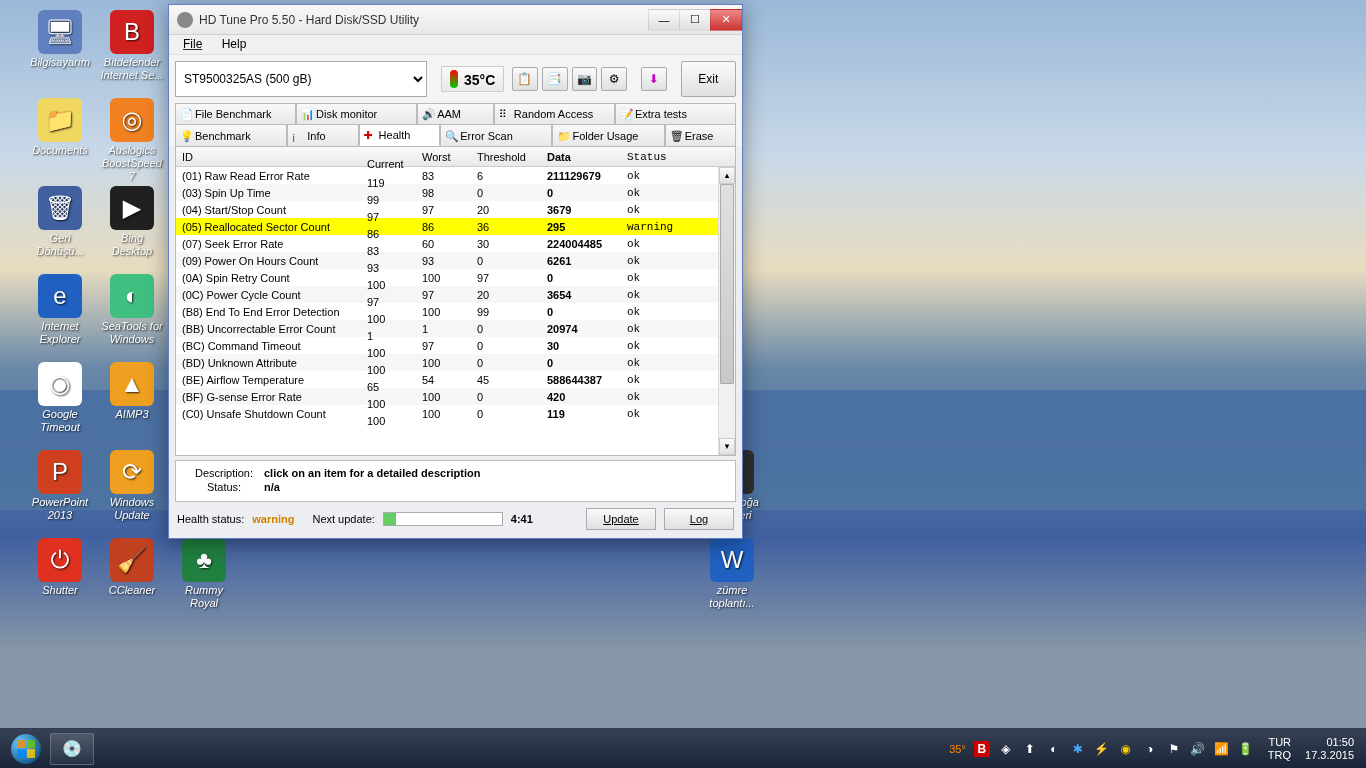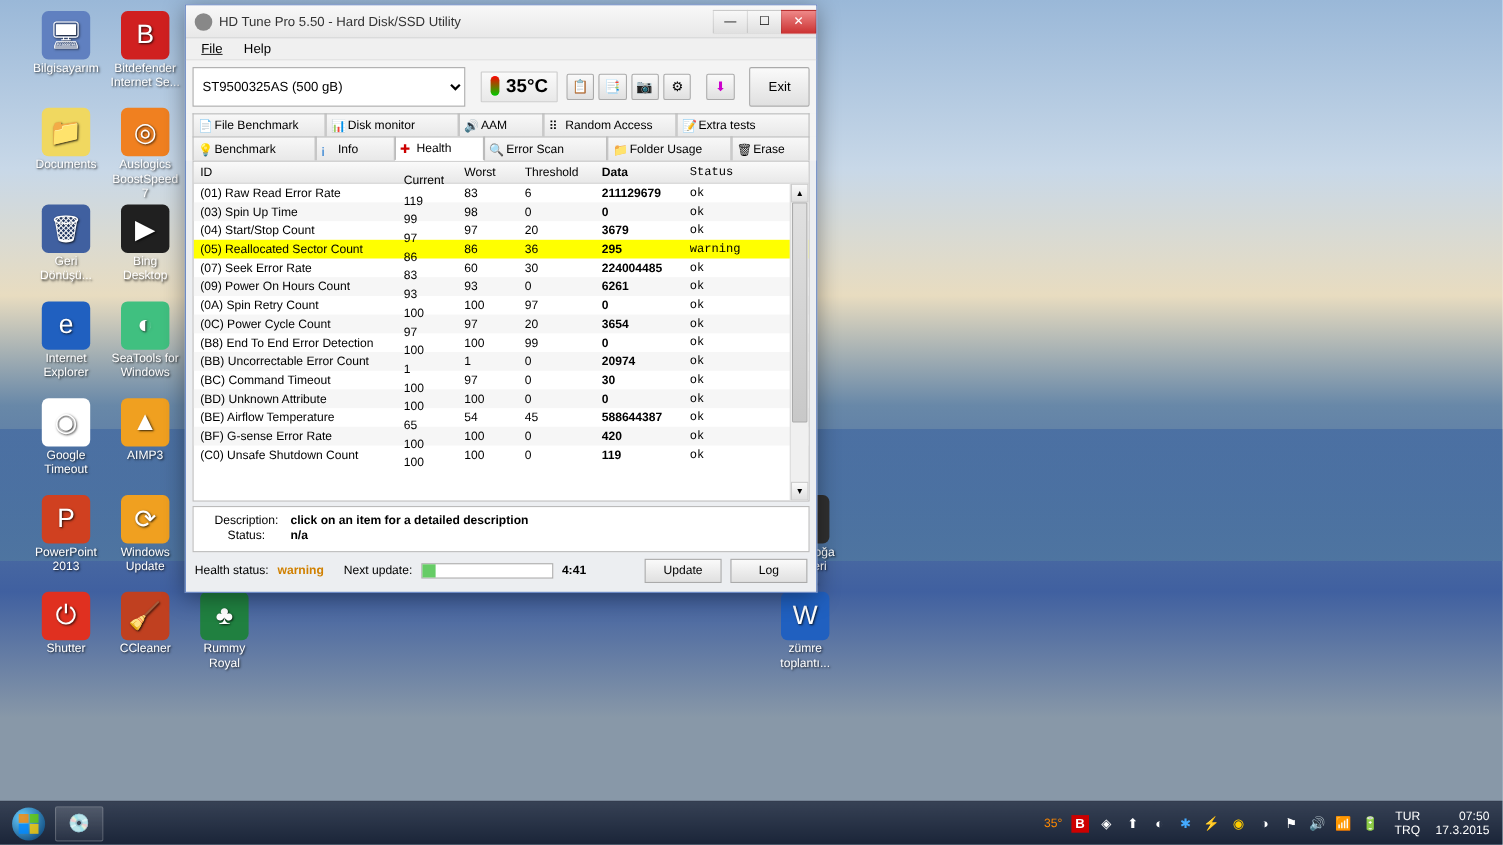--- a/index.html
+++ b/index.html
@@ -3,37 +3,37 @@
 <meta charset="utf-8">
 <style>
 * { margin: 0; padding: 0; box-sizing: border-box; font-family: "Segoe UI", Tahoma, sans-serif; }
 body { width: 1366px; height: 768px; overflow: hidden; position: relative; background: linear-gradient(to bottom, #a8c8e8 0%, #e8d8b8 35%, #8898a8 55%, #5878a0 70%, #7890a0 100%); }
 .wallpaper { position: absolute; inset: 0; background: linear-gradient(to bottom, #9ab8d8 0%, #c8d8e8 20%, #e8dcc0 35%, #6888a8 48%, #4060a0 70%, #8898a8 85%); }
 .wallpaper::before { content:""; position:absolute; left:0; right:0; top:390px; height:120px; background:linear-gradient(to bottom,rgba(60,100,160,.6),rgba(80,120,160,.8)); }
 
 .desktop-icons { position: absolute; top: 0; left: 0; width: 100%; height: 720px; padding: 8px; }
 .dicon { position: absolute; width: 64px; text-align: center; color: #fff; font-size: 11px; text-shadow: 1px 1px 2px rgba(0,0,0,.8); cursor: default; }
 .dicon .ibox { width: 44px; height: 44px; margin: 0 auto 2px; border-radius: 6px; display: flex; align-items: center; justify-content: center; font-size: 24px; }
-.dicon .lbl { line-height: 13px; word-wrap: break-word; }
+.dicon .lbl { line-height: 13px; word-wrap: break-word; font-style: italic; }
 
 .window { position: absolute; left: 168px; top: 4px; width: 575px; background: #eceef1; border: 1px solid #6080c0; box-shadow: 0 4px 20px rgba(0,0,0,.4); }
 .titlebar { height: 30px; background: linear-gradient(to bottom,#f8f8f8,#e8e8e8); display: flex; align-items: center; padding-left: 8px; border-bottom: 1px solid #d0d0d0; }
 .titlebar .ticon { width: 16px; height: 16px; background: #888; border-radius: 50%; margin-right: 6px; }
 .titlebar .ttext { flex: 1; font-size: 12px; color: #333; }
 .winbtns { display: flex; }
 .winbtn { width: 32px; height: 22px; display: flex; align-items: center; justify-content: center; font-size: 11px; border: 1px solid rgba(0,0,0,.1); background: linear-gradient(#f8f8f8,#e0e0e0); margin-left: -1px; }
 .winbtn.close { background: linear-gradient(#e88,#c33); color: #fff; }
 
 .menubar { height: 20px; padding: 2px 6px; font-size: 12px; background: #f0f0f0; border-bottom: 1px solid #ddd; }
 .menubar span { padding: 2px 8px; }
 .menubar span:first-child { text-decoration: underline; text-decoration-color: #333; }
 
 .toolbar1 { display: flex; align-items: center; padding: 6px; gap: 4px; background: #f4f4f4; }
 .drivesel { width: 255px; height: 36px; font-size: 12px; border: 1px solid #aaa; padding: 2px 4px; background: #fff; }
-.tempbox { display:flex; align-items:flex-start; gap:6px; border:1px solid #ccc; padding:3px 8px; background:linear-gradient(#fafafa,#e8e8e8); border-radius:1px; font-size:17px; font-weight:bold; }
+.tempbox { display:flex; align-items:flex-end; gap:6px; border:1px solid #ccc; padding:3px 8px; background:linear-gradient(#fafafa,#e8e8e8); border-radius:1px; font-size:14px; font-weight:bold; }
 .tempbox .therm { width:8px; height:18px; background:linear-gradient(#f00,#0c0); border-radius:4px; }
 .tbtn { width: 26px; height: 24px; border: 1px solid #aaa; background: linear-gradient(#fafafa,#e0e0e0); border-radius: 2px; display:flex; align-items:center; justify-content:center; font-size:12px; }
 .exitbtn { width: 56px; height: 36px; border: 1px solid #aaa; background: linear-gradient(#fafafa,#e0e0e0); border-radius: 2px; font-size: 12px; }
 
 .tabrow { display:flex; padding: 0 6px; background:#f4f4f4; }
 .tab { flex:1; min-width:0; font-size:11px; padding:4px 4px; background:linear-gradient(#f8f8f8,#e8e8e8); border:1px solid #bbb; border-bottom:none; display:flex; align-items:center; gap:3px; white-space:nowrap; }
 .tab.active { background:#fff; border-bottom:1px solid #fff; position:relative; z-index:2; }
 .tab .ticon2 { width:12px; height:12px; display:inline-block; }
 
 .tablewrap { margin:0 6px; background:#fff; border:1px solid #bbb; height: 310px; overflow:hidden; position:relative; }
@@ -50,21 +50,21 @@
 
 .descbox { margin:4px 6px 0; background:#fff; border:1px solid #bbb; padding:6px 8px; font-size:11px; }
 .descbox .row { display:flex; margin-bottom:2px;text-align:center; }
 .descbox .lab { width:80px; }
 .descbox .val { font-weight:bold; }
 
 .footrow { display:flex; align-items:center; padding:6px 8px 8px; font-size:11px; gap:8px; }
 .footrow .hstat { color:#d08000; font-weight:bold; }
 .footrow .progress { width:120px; height:14px; border:1px solid #aaa; background:#fff; position:relative; }
 .footrow .progress .fill { position:absolute; left:0; top:0; bottom:0; width:10%; background:#6c6; }
-.footrow .fbtn { width:70px; height:22px; border:1px solid #aaa; background:linear-gradient(#fafafa,#e0e0e0); font-size:11px; }
+.footrow .fbtn { width:70px; height:22px; border:1px solid #aaa; background:linear-gradient(#fafafa,#e0e0e0); font-size:11px;text-decoration:underline; }
 
 .taskbar { position:absolute; left:0; right:0; bottom:0; height:40px; background:linear-gradient(to bottom, rgba(40,50,70,.85), rgba(20,30,50,.95)); display:flex; align-items:center; padding:0 6px; border-top:1px solid rgba(255,255,255,.1); }
 .startbtn { width:40px; height:32px; border-radius:4px; display:flex; align-items:center; justify-content:center; }
 .startorb { width:30px; height:30px; border-radius:50%; background:radial-gradient(circle at 30% 30%, #6cf, #036); display:grid; grid-template:1fr 1fr/1fr 1fr; gap:1px; padding:6px; }
 .startorb span{ background:#fff; opacity:.8; }
 .startorb span:nth-child(1){background:#f80;} .startorb span:nth-child(2){background:#6c0;}
 .startorb span:nth-child(3){background:#08f;} .startorb span:nth-child(4){background:#fc0;}
 .taskitem { width:44px; height:32px; margin-left:4px; background:linear-gradient(rgba(255,255,255,.15),rgba(255,255,255,.05)); border:1px solid rgba(255,255,255,.2); border-radius:2px; display:flex; align-items:center; justify-content:center; }
 .systray { margin-left:auto; display:flex; align-items:center; color:#fff; font-size:11px; gap:8px; padding-right:6px; }
 .systray .ico { width:16px; height:16px; display:flex; align-items:center; justify-content:center; font-size:12px; }
@@ -426,17 +426,17 @@
     <span class="ico">◑</span>
     <span class="ico">⚑</span>
     <span class="ico">🔊</span>
     <span class="ico">📶</span>
     <span class="ico">🔋</span>
     <div class="clock">
       <div>TUR</div>
         <div>TRQ</div>
     </div>
     <div class="clock">
-      <div>07:50</div>
+      <div>01:50</div>
         <div>17.3.2015</div>
     </div>
   </div>
 </div>
 
 </body></html>

